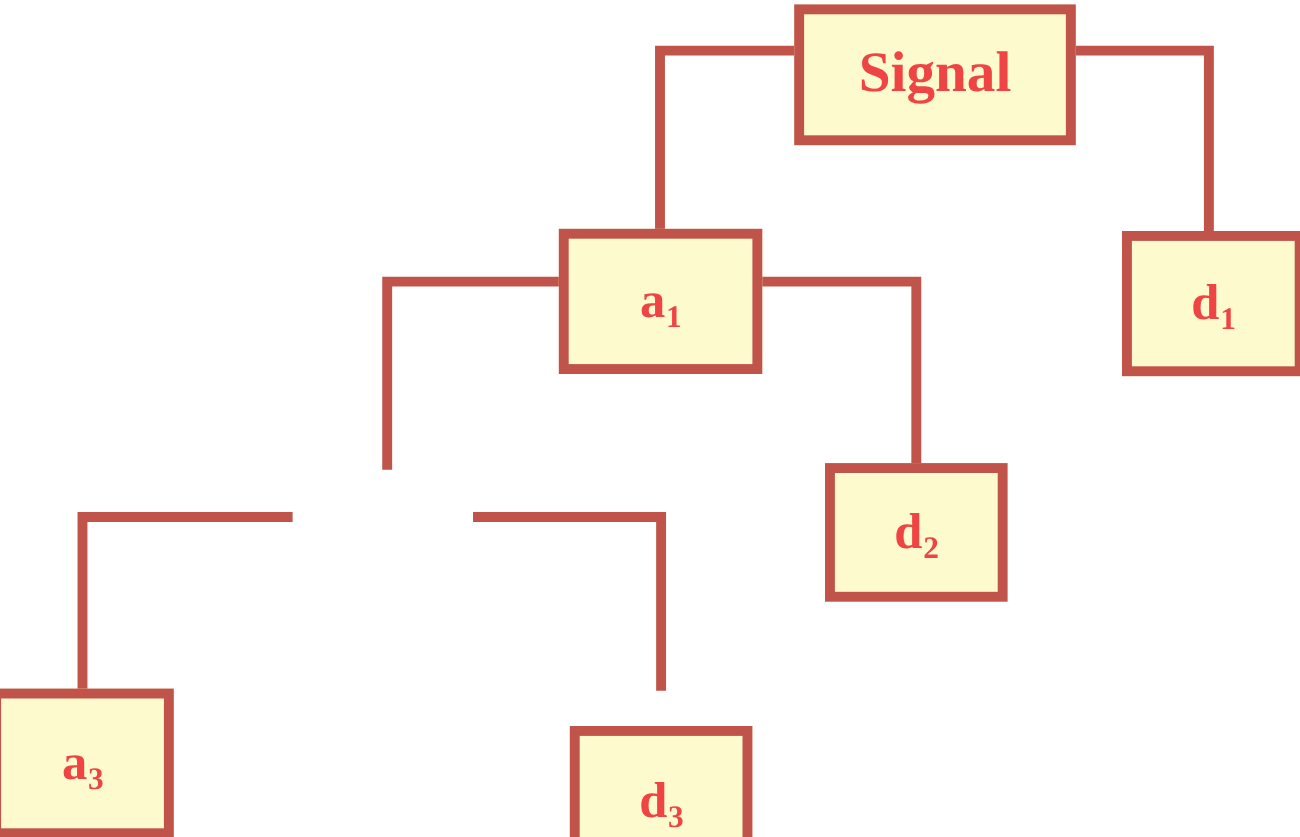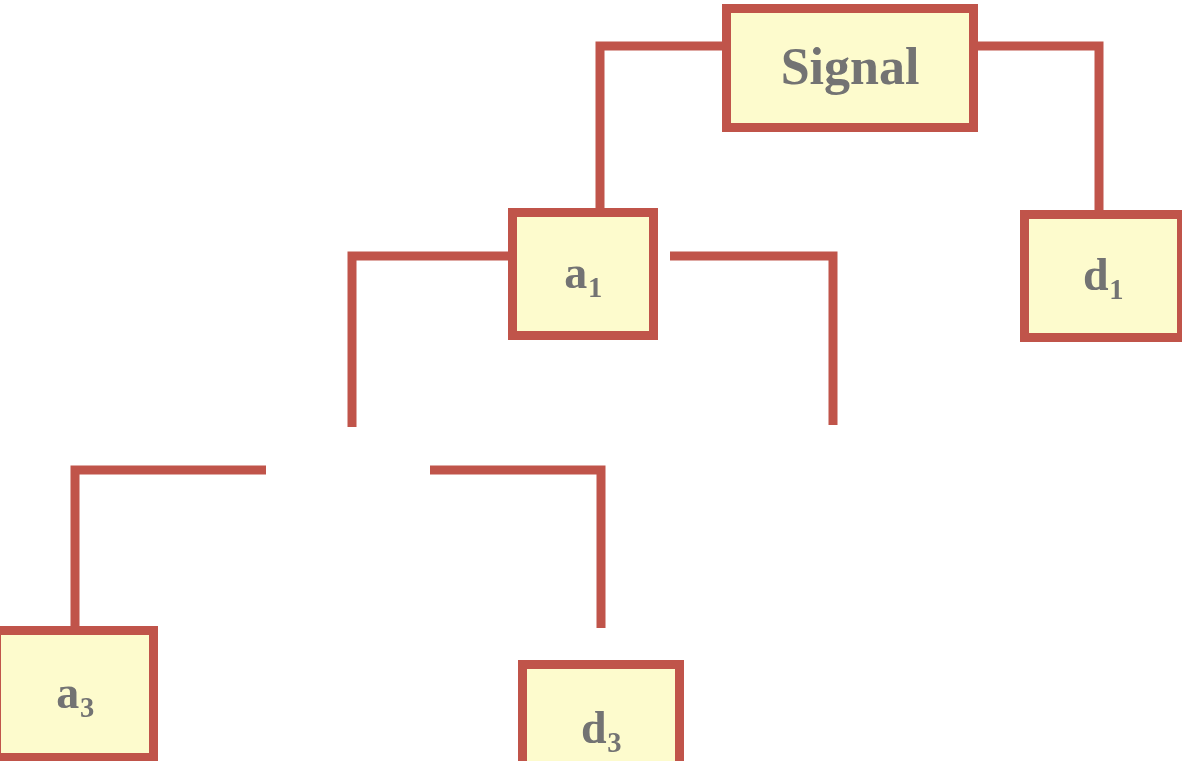--- a/index.html
+++ b/index.html
@@ -25,41 +25,41 @@
     pointer-events: none;
   }
   .node {
     position: absolute;
     box-sizing: border-box;
     background: #fdfbcd;
     border: 9px solid #c0544a;
     display: flex;
     align-items: center;
     justify-content: center;
-    color: #737373;
+    color: #ef4444;
     font-weight: bold;
     line-height: 1;
     z-index: 2;
   }
   .node .lbl {
     display: inline-block;
     white-space: nowrap;
     transform: translateY(-1px);
   }
   .node .lbl sub {
     font-size: 0.62em;
     vertical-align: baseline;
     position: relative;
     top: 0.30em;
     left: 0.02em;
     font-weight: bold;
   }
   
   #node-signal { left: 722px;  top: 4px;   width: 256px; height: 128px; font-size: 52px; }
-  #node-a1     { left: 508px;  top: 208px; width: 150px; height: 132px; font-size: 46px; }
+  #node-a1     { left: 508px;  top: 208px; width: 185px; height: 132px; font-size: 46px; }
   #node-d1     { left: 1020px; top: 210px; width: 166px; height: 132px; font-size: 46px; }
   #node-a2     { left: 264px;  top: 423px; width: 168px; height: 124px; font-size: 46px; }
   #node-d2     { left: 750px;  top: 421px; width: 166px; height: 126px; font-size: 46px; }
   #node-a3     { left: -8px;   top: 626px; width: 166px; height: 136px; font-size: 46px; }
   #node-d3     { left: 518px;  top: 660px; width: 166px; height: 138px; font-size: 46px; }
 </style>
 </head>
 <body>
 
 <div id="canvas">
@@ -81,20 +81,23 @@
 
   <div class="node" id="node-a1">
     <span class="lbl"><span>a</span><sub>1</sub></span>
   </div>
 
   <div class="node" id="node-d1">
     <span class="lbl"><span>d</span><sub>1</sub></span>
   </div>
 
 
+  <div class="node" id="node-d2">
+    <span class="lbl"><span>d</span><sub>2</sub></span>
+  </div>
 
   <div class="node" id="node-a3">
     <span class="lbl"><span>a</span><sub>3</sub></span>
   </div>
 
   <div class="node" id="node-d3">
     <span class="lbl"><span>d</span><sub>3</sub></span>
   </div>
 
 </div>

